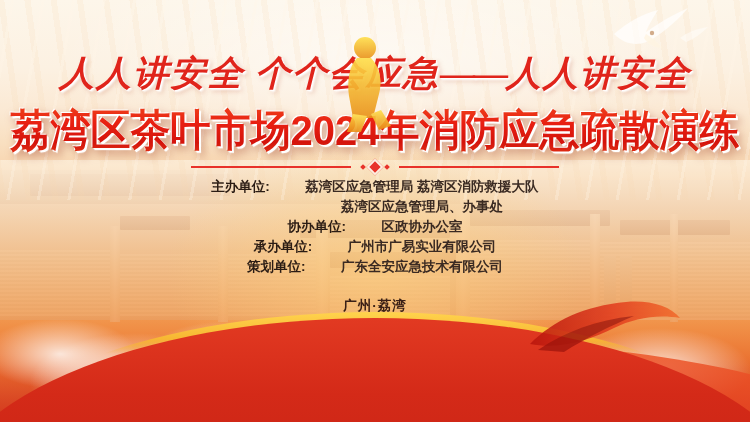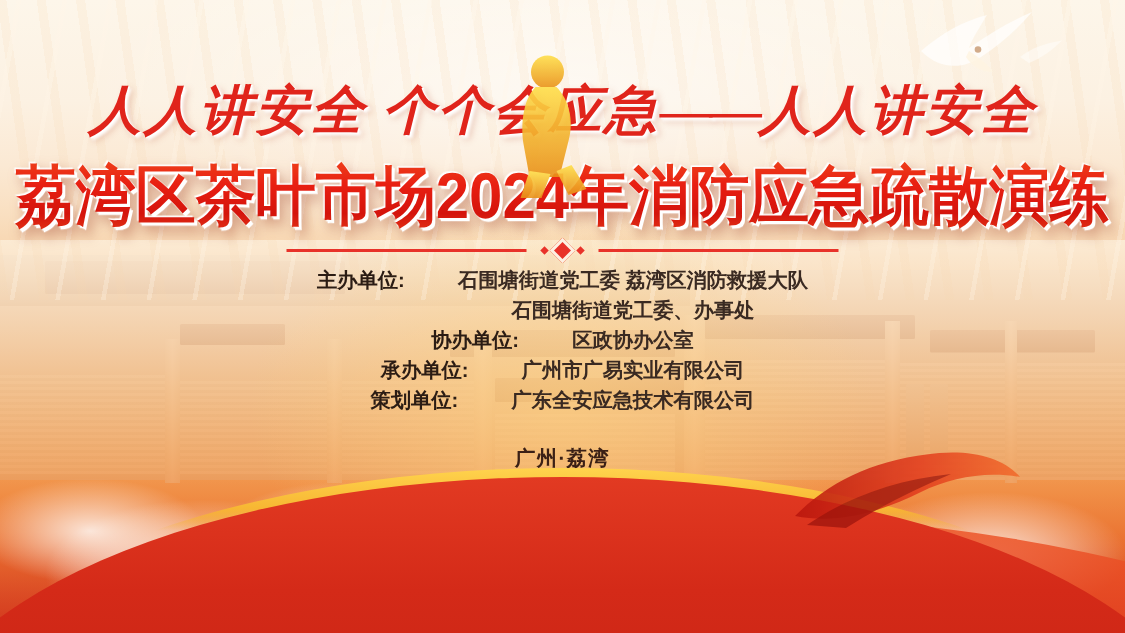--- a/index.html
+++ b/index.html
@@ -317,25 +317,25 @@
         <i class="dot"></i>
           <i class="dia"></i>
           <i class="dot"></i>
       </span>
       <span class="line"></span>
     </div>
 
     <div class="orgblock">
       <div class="orgrow">
         <span class="orglabel">主办单位:</span>
-        <span class="orgvalue">石围塘街道党工委   荔湾区消防救援大队</span>
+        <span class="orgvalue">荔湾区应急管理局   荔湾区消防救援大队</span>
       </div>
       <div class="orgrow">
         <span class="orglabel"></span>
-        <span class="orgvalue cont">石围塘街道党工委、办事处</span>
+        <span class="orgvalue cont">荔湾区应急管理局、办事处</span>
       </div>
       <div class="orgrow">
         <span class="orglabel">协办单位:</span>
         <span class="orgvalue">区政协办公室</span>
       </div>
       <div class="orgrow">
         <span class="orglabel">承办单位:</span>
         <span class="orgvalue">广州市广易实业有限公司</span>
       </div>
       <div class="orgrow">

